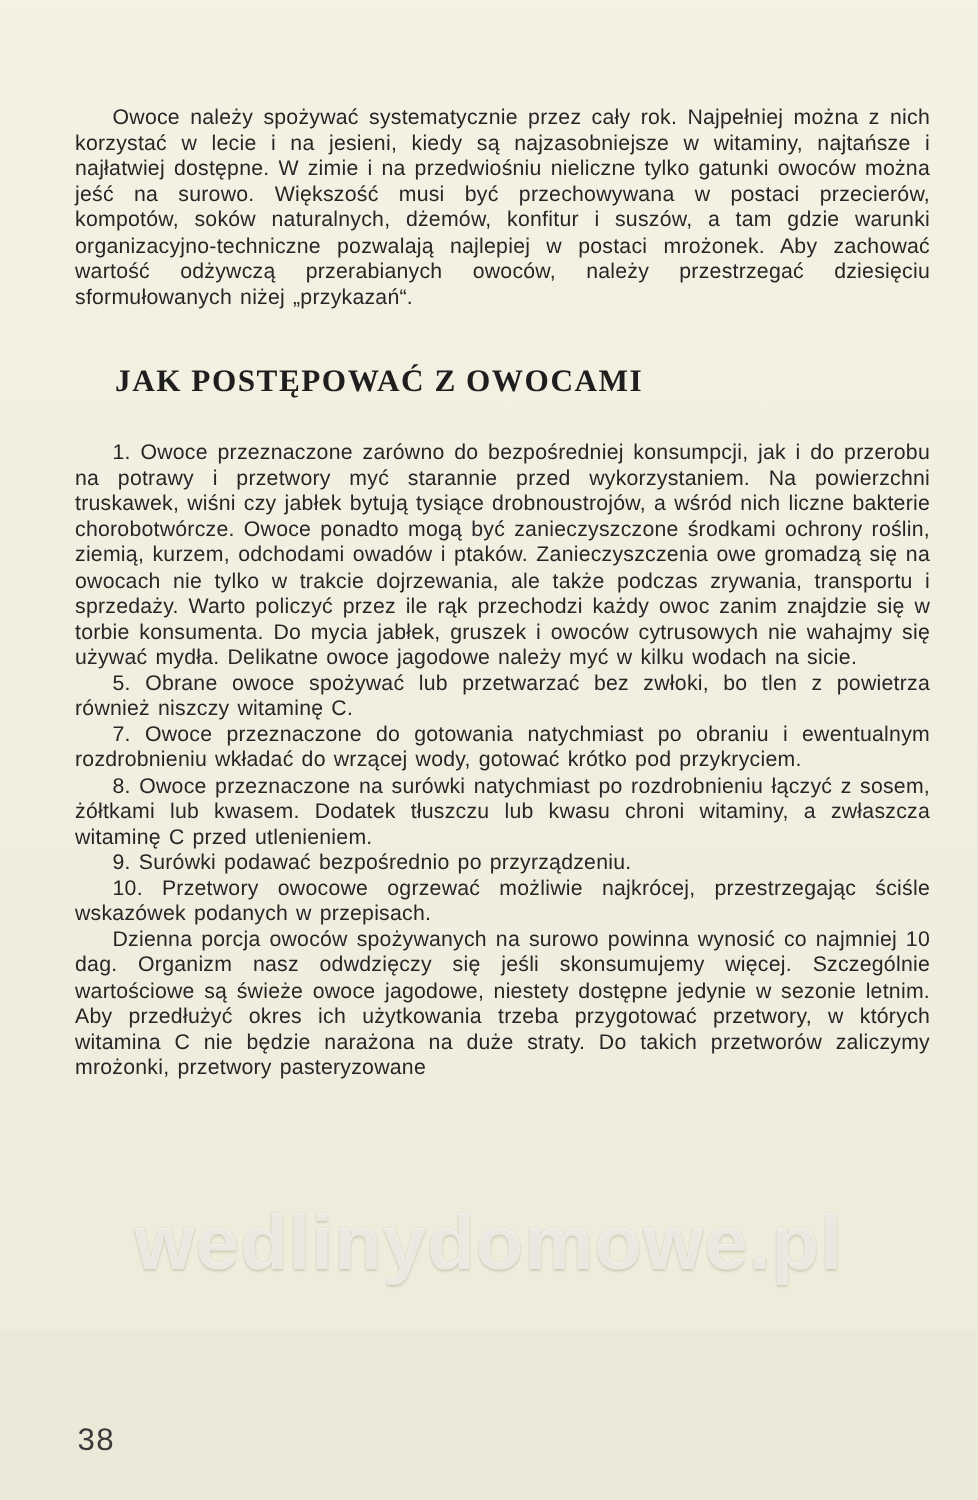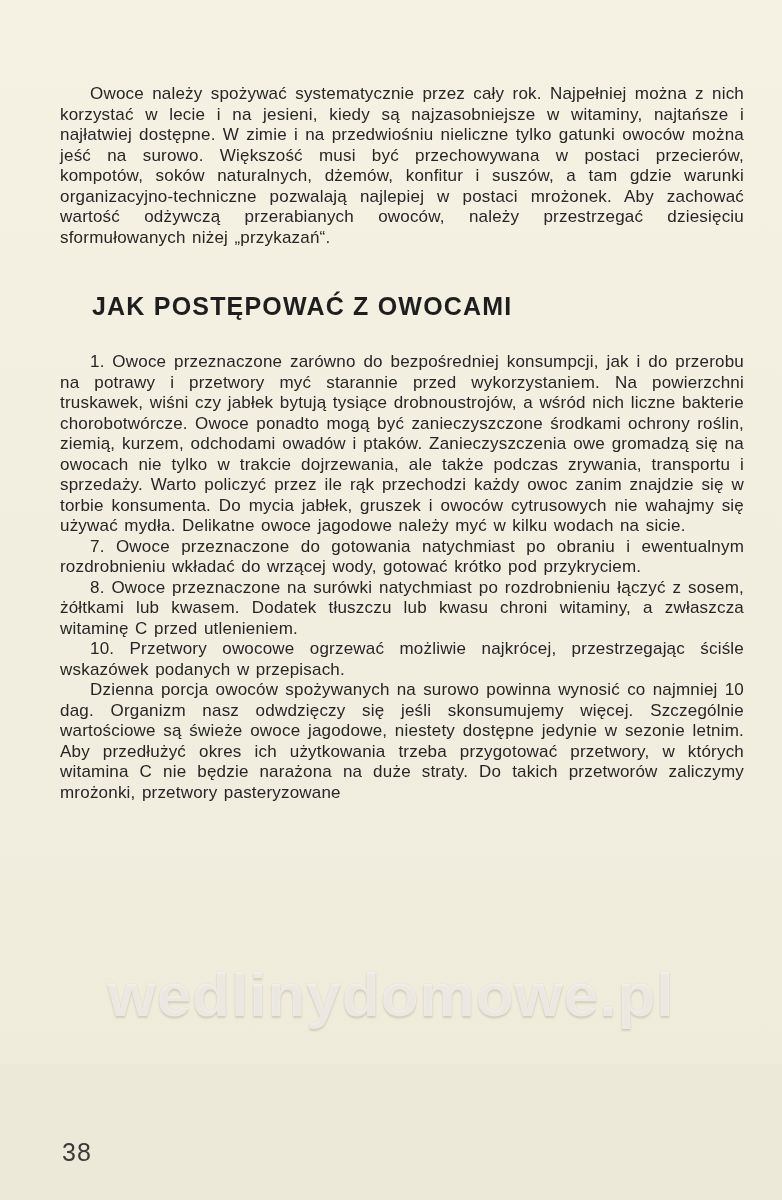--- a/index.html
+++ b/index.html
@@ -29,20 +29,21 @@
     word-spacing: 1.5px;
     letter-spacing: 0.2px;
   }
   h1.section-heading {
     margin: 44px 0 32px 32px;
     font-size: 25px;
     line-height: 28px;
     font-weight: bold;
     letter-spacing: 1.2px;
     color: #1e1e1e;
+    font-family: Liberation Serif, serif;
   }
   .watermark {
     position: absolute;
     left: 50%;
     transform: translateX(-50%);
     bottom: 34px;
     font-size: 62px;
     font-weight: bold;
     letter-spacing: 1px;
     white-space: nowrap;
@@ -62,22 +63,24 @@
 </head>
 <body>
 
 <div class="page">
   <div class="bodytext">
     <p>Owoce należy spożywać systematycznie przez cały rok. Najpełniej można z nich korzystać w lecie i na jesieni, kiedy są najzasobniejsze w witaminy, najtańsze i najłatwiej dostępne. W zimie i na przedwiośniu nieliczne tylko gatunki owoców można jeść na surowo. Większość musi być przechowywana w postaci przecierów, kompotów, soków naturalnych, dżemów, konfitur i suszów, a tam gdzie warunki organizacyjno-techniczne pozwalają najlepiej w postaci mrożonek. Aby zachować wartość odżywczą przerabianych owoców, należy przestrzegać dziesięciu sformułowanych niżej „przykazań“.</p>
 
     <h1 class="section-heading">JAK POSTĘPOWAĆ Z OWOCAMI</h1>
 
     <p>1. Owoce przeznaczone zarówno do bezpośredniej konsumpcji, jak i do przerobu na potrawy i przetwory myć starannie przed wykorzystaniem. Na powierzchni truskawek, wiśni czy jabłek bytują tysiące drobnoustrojów, a wśród nich liczne bakterie chorobotwórcze. Owoce ponadto mogą być zanieczyszczone środkami ochrony roślin, ziemią, kurzem, odchodami owadów i ptaków. Zanieczyszczenia owe gromadzą się na owocach nie tylko w trakcie dojrzewania, ale także podczas zrywania, transportu i sprzedaży. Warto policzyć przez ile rąk przechodzi każdy owoc zanim znajdzie się w torbie konsumenta. Do mycia jabłek, gruszek i owoców cytrusowych nie wahajmy się używać mydła. Delikatne owoce jagodowe należy myć w kilku wodach na sicie.</p>
+    <p>5. Obrane owoce spożywać lub przetwarzać bez zwłoki, bo tlen z powietrza również niszczy witaminę C.</p>
     <p>7. Owoce przeznaczone do gotowania natychmiast po obraniu i ewentualnym rozdrobnieniu wkładać do wrzącej wody, gotować krótko pod przykryciem.</p>
     <p>8. Owoce przeznaczone na surówki natychmiast po rozdrobnieniu łączyć z sosem, żółtkami lub kwasem. Dodatek tłuszczu lub kwasu chroni witaminy, a zwłaszcza witaminę C przed utlenieniem.</p>
+    <p>9. Surówki podawać bezpośrednio po przyrządzeniu.</p>
     <p>10. Przetwory owocowe ogrzewać możliwie najkrócej, przestrzegając ściśle wskazówek podanych w przepisach.</p>
 
     <p>Dzienna porcja owoców spożywanych na surowo powinna wynosić co najmniej 10 dag. Organizm nasz odwdzięczy się jeśli skonsumujemy więcej. Szczególnie wartościowe są świeże owoce jagodowe, niestety dostępne jedynie w sezonie letnim. Aby przedłużyć okres ich użytkowania trzeba przygotować przetwory, w których witamina C nie będzie narażona na duże straty. Do takich przetworów zaliczymy mrożonki, przetwory pasteryzowane</p>
   </div>
 
   <div class="watermark">wedlinydomowe.pl</div>
   <div class="page-number">38</div>
 </div>
 
 </body></html>

